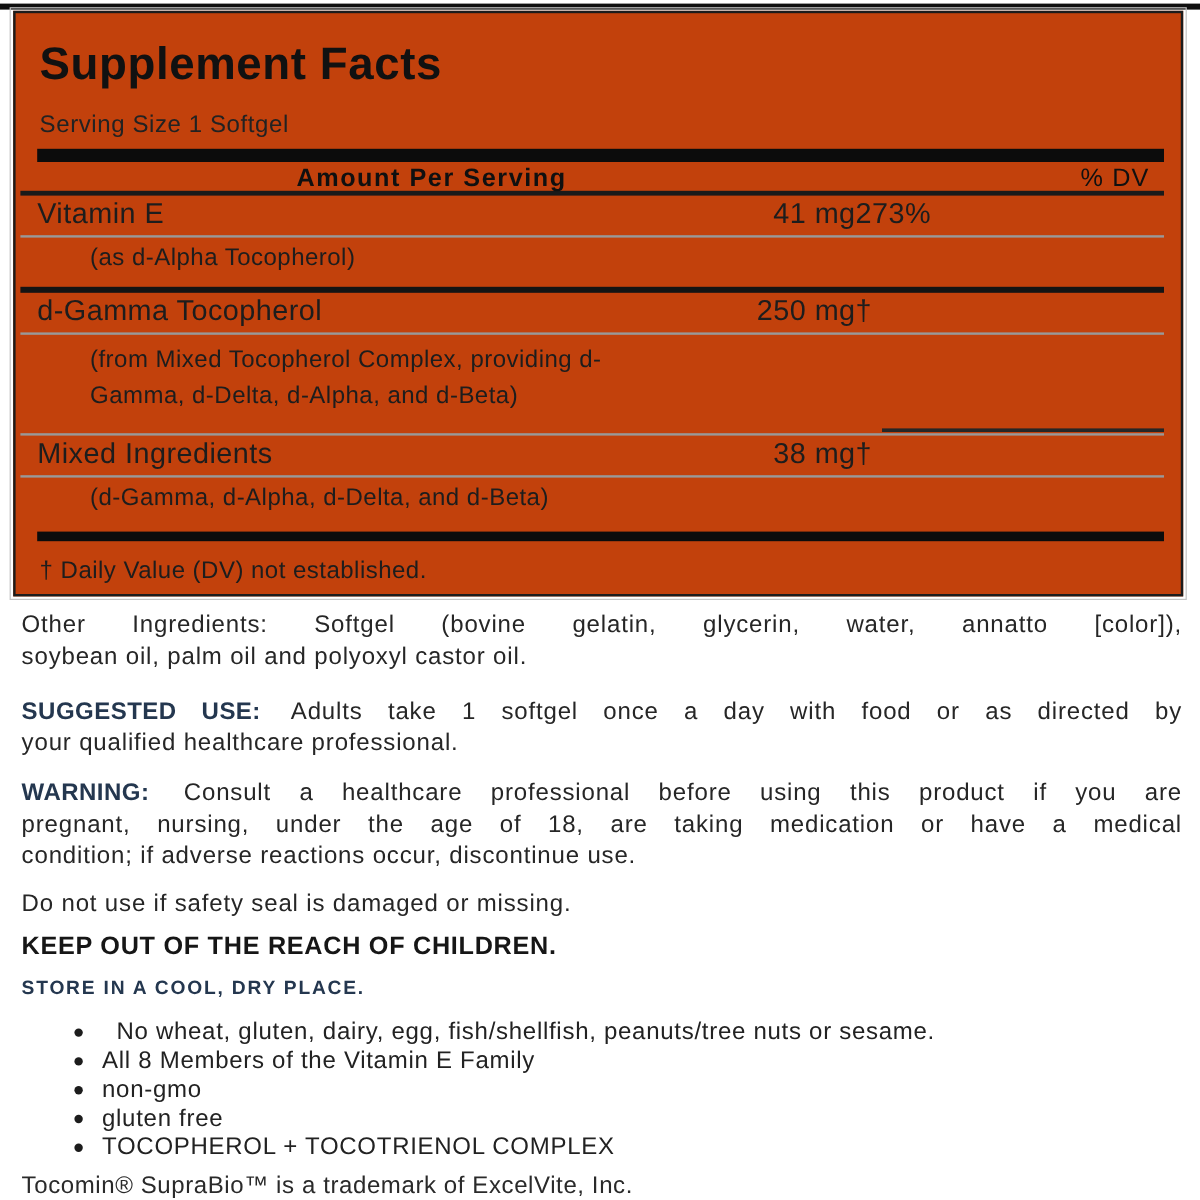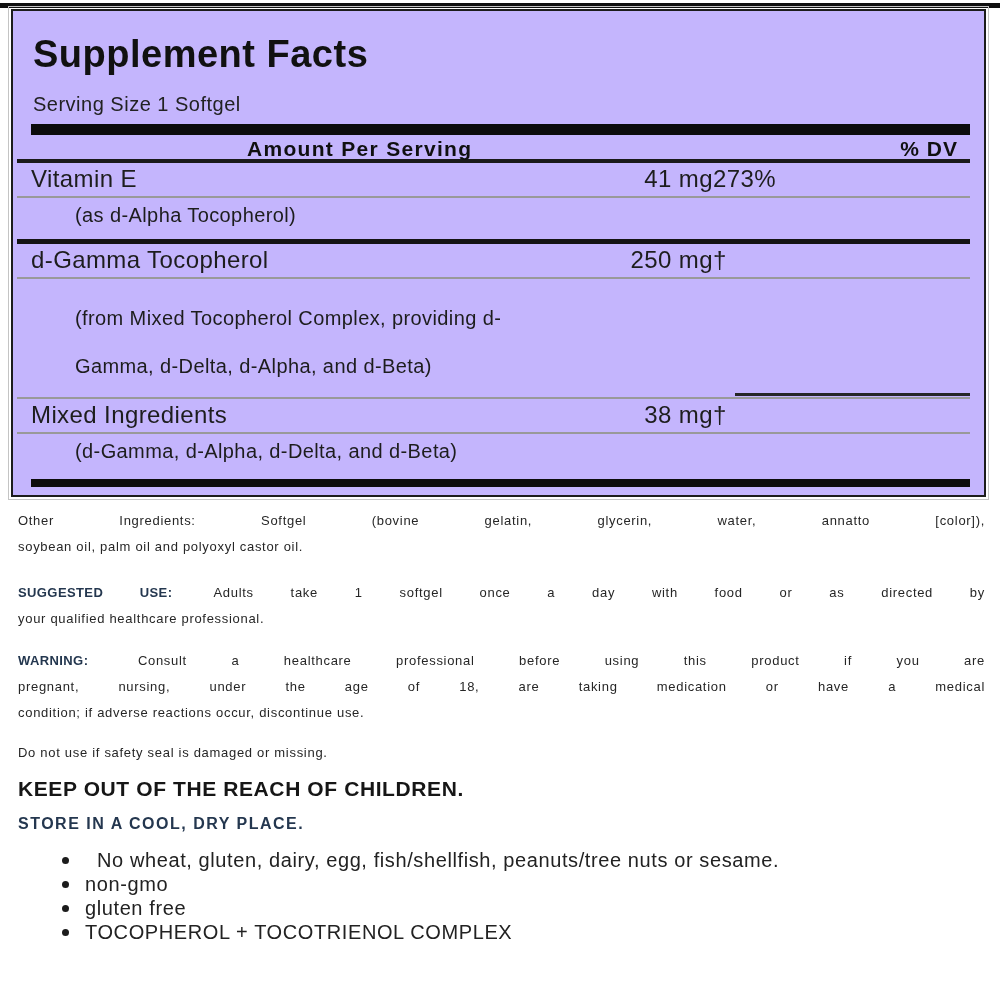--- a/index.html
+++ b/index.html
@@ -13,21 +13,21 @@
   .top-strip {
     position: absolute; top: 3px; left: 0;
     width: 1000px; height: 5px; background: #101010;
   }
   
   .panel {
     position: absolute; top: 9px; left: 11px;
     width: 975px; height: 488px;
     border: 2px solid #1c1c1c;
     outline: 1px solid #c4c4c4; outline-offset: 2px;
-    background: #c4b5fd; box-sizing: border-box;
+    background: #c2410c; box-sizing: border-box;
     overflow: hidden;
   }
   .p-title {
     margin: 24px 0 0 20px;
     font-size: 38px; font-weight: bold; letter-spacing: 0.5px;
     color: #111; line-height: 38px;
   }
   .p-serving {
     margin: 20px 0 0 20px;
     font-size: 20px; letter-spacing: 0.5px; color: #222;
@@ -36,47 +36,47 @@
   .bar { background: #0c0c0c; }
   .bar-top    { height: 11px; margin: 8px 14px 0 18px; }
   .bar-bottom { height: 8px;  margin: 8px 14px 0 18px; }
   .hdr-row { position: relative; height: 22px; margin: 2px 14px 0 4px; }
   .hdr-amount {
     position: absolute; left: 230px; top: 0;
     font-size: 21px; font-weight: bold; letter-spacing: 1.3px; color: #101010;
   }
   .hdr-dv {
     position: absolute; right: 12px; top: 0;
-    font-size: 21px; font-weight: bold; letter-spacing: 1px; color: #101010;
+    font-size: 21px; font-weight: normal; letter-spacing: 1px; color: #101010;
   }
   .rule-dark  { height: 4px; background: #1a1a1a; margin: 0 14px 0 4px; }
   .rule       { height: 2px; background: #999;    margin: 0 14px 0 4px; }
   .rule-thick { height: 5px; background: #141414; margin: 4px 14px 0 4px; }
   .rule-combo { position: relative; height: 6px; margin: 4px 14px 0 4px; }
   .rule-combo .base { position: absolute; left: 0; right: 0; bottom: 0; height: 2px; background: #999; }
   .rule-combo .seg  { position: absolute; right: 0; top: 0; width: 235px; height: 3px; background: #262626; }
   .nrow {
     display: flex; margin: 0 14px 0 4px; padding: 4px 0 6px;
     font-size: 24px; letter-spacing: 0.4px; color: #1d1d1d; line-height: 23px;
   }
   .n-name { width: 446px; padding-left: 14px; box-sizing: border-box; }
   .n-amt  { width: 250px; text-align: right; }
   .n-dv   { flex: 1; text-align: left; padding-right: 12px; }
   .sub {
     padding: 6px 0 8px 58px; margin: 0 14px 0 4px;
     font-size: 20px; letter-spacing: 0.4px; color: #1d1d1d; line-height: 23px;
   }
-  .sub .sline { line-height: 30px; margin-top: 18px; }
+  .sub .sline { line-height: 30px; }
   .footnote {
     margin: 14px 0 0 20px;
     font-size: 20px; letter-spacing: 0.4px; color: #1d1d1d; line-height: 23px;
   }
   
   .lower { position: absolute; top: 508px; left: 18px; width: 967px; }
-  .para { margin: 0; font-size: 13px; letter-spacing: 0.7px; line-height: 26px; color: #262626; }
+  .para { margin: 0; font-size: 20px; letter-spacing: 0.7px; line-height: 26px; color: #262626; }
   .jline { text-align: justify; text-align-last: justify; }
   .jline-last { text-align: left; }
   .mt-sug  { margin-top: 20px; }
   .mt-warn { margin-top: 16px; }
   .mt-seal { margin-top: 14px; }
   .inline-label { font-weight: bold; color: #24374f; letter-spacing: 0.4px; margin-right: 5px; }
   .keep  { margin: 10px 0 0 0; font-size: 21px; font-weight: bold; color: #161616; letter-spacing: 0.6px; line-height: 26px; }
   .store { margin: 12px 0 0 0; font-size: 16px; font-weight: bold; color: #24374f; letter-spacing: 1.5px; line-height: 20px; }
   .feature-list { list-style: none; margin: 14px 0 0 0; padding: 0; }
   .feature-list li {
@@ -165,19 +165,21 @@
   </p>
 
   <p class="para mt-seal">Do not use if safety seal is damaged or missing.</p>
 
   <p class="keep">KEEP OUT OF THE REACH OF CHILDREN.</p>
 
   <p class="store">STORE IN A COOL, DRY PLACE.</p>
 
   <ul class="feature-list">
     <li class="indent-more"><span class="dot"></span><span>No wheat, gluten, dairy, egg, fish/shellfish, peanuts/tree nuts or sesame.</span></li>
+    <li><span class="dot"></span><span>All 8 Members of the Vitamin E Family</span></li>
     <li><span class="dot"></span><span>non-gmo</span></li>
     <li><span class="dot"></span><span>gluten free</span></li>
     <li><span class="dot"></span><span>TOCOPHEROL + TOCOTRIENOL COMPLEX</span></li>
   </ul>
 
+  <p class="tm">Tocomin® SupraBio™ is a trademark of ExcelVite, Inc.</p>
 
 </div>
 
 </body></html>

